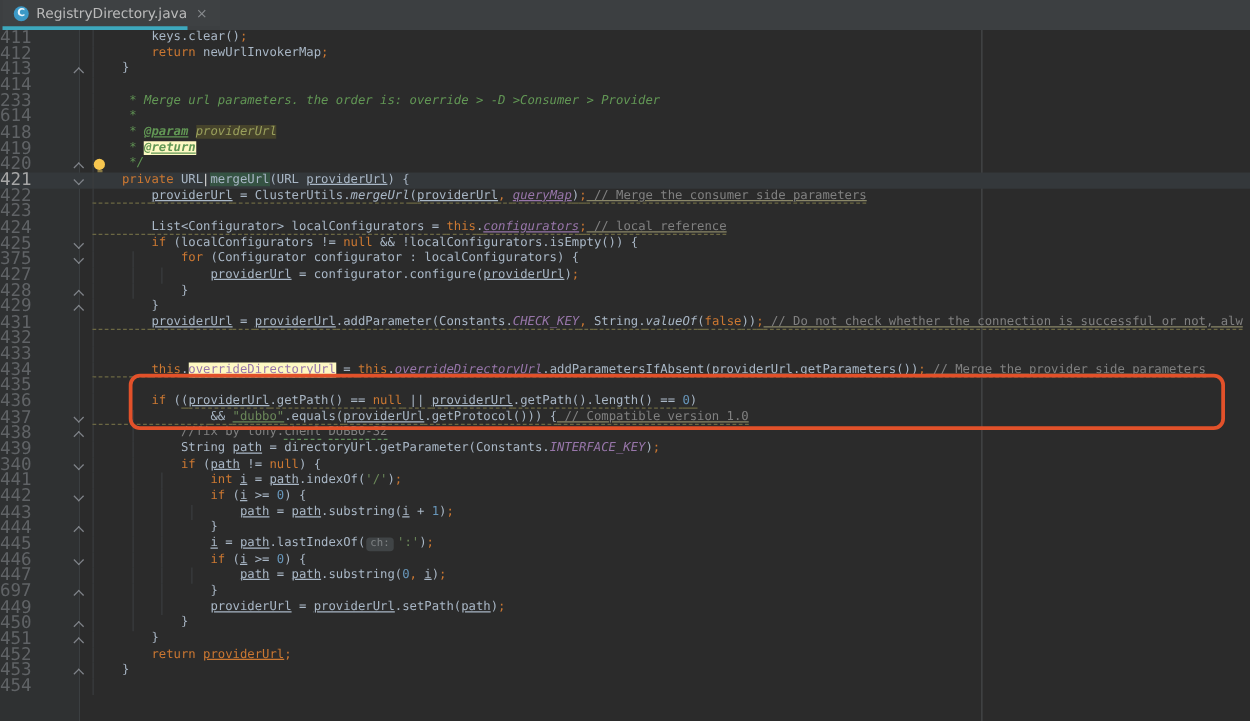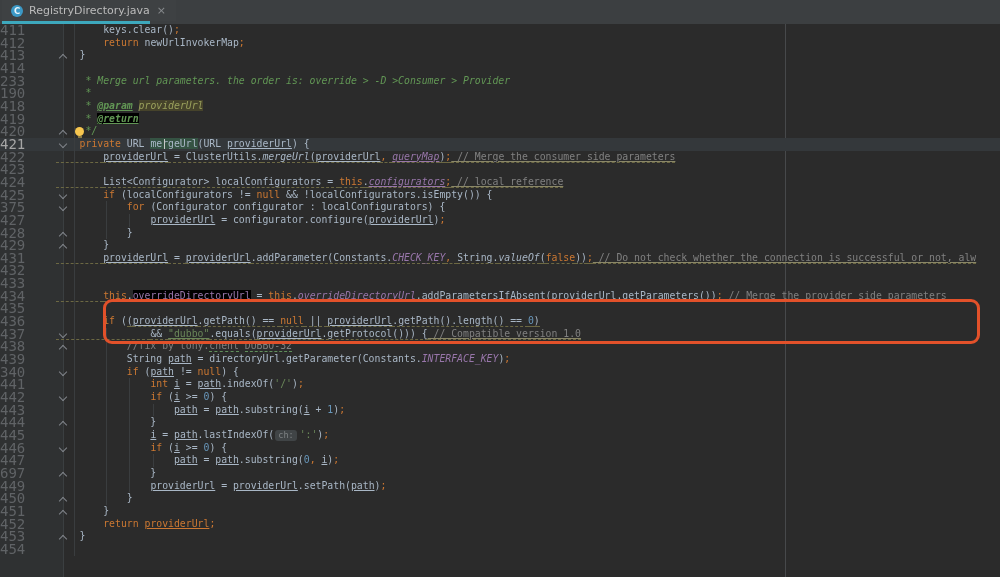--- a/index.html
+++ b/index.html
@@ -18,21 +18,21 @@
   
   .gutterbg{position:absolute;left:0;top:24px;bottom:0;width:63px;background:#2f3132}
   .guttersep{position:absolute;left:63px;top:24px;bottom:0;width:1px;background:#3b3f41}
   .marginline{position:absolute;left:785px;top:24px;bottom:0;width:1px;background:#47494b}
   #lines{position:absolute;top:24px;left:0;right:0}
   .line{position:relative;height:12.666px;white-space:pre}
   .line.caret-line{background:#34383b}
   .num{position:absolute;left:0;top:0;width:33px;text-align:left;color:#606366;
        font-size:14px;line-height:12.666px}
   .num.cur{color:#a6a6a6}
-  .code{position:absolute;left:56px;top:0;font-size:9.8px;line-height:12.666px}
+  .code{position:absolute;left:74px;top:0;font-size:9.8px;line-height:12.666px}
   .guide{position:absolute;top:0;bottom:0;width:1px;background:#3a3d3f}
   .caret{position:absolute;top:1px;height:10px;width:1px;background:#c8c8c8}
   .fold{position:absolute;width:5px;height:5px;border-right:1.5px solid #80848a;
         border-bottom:1.5px solid #80848a}
   .fd{left:60px;top:3px;transform:rotate(45deg)}
   .fu{left:60px;top:6px;transform:rotate(-135deg)}
   .bulb{position:absolute;left:75px;top:2px;width:9px;height:9px;background:#f7c64f;border-radius:50%}
   .bulb::after{content:"";position:absolute;left:2.5px;top:9px;width:4px;height:2px;background:#8a7a43}
   .annotation{position:absolute;left:103px;top:299px;width:871px;height:39px;
         border:3px solid #e2512a;border-radius:9px;pointer-events:none;z-index:5}
@@ -46,21 +46,21 @@
   .fi{color:#9876aa;font-style:italic}
   .fiu{color:#9876aa;font-style:italic;text-decoration:underline}
   .s{color:#6a8759}
   .su{color:#6a8759;text-decoration:underline}
   .n{color:#6897bb}
   .c{color:#808080}
   .cu{color:#808080;text-decoration:underline;text-decoration-color:#8a8768}
   .doc{color:#629755;font-style:italic}
   .doctag{color:#629755;font-style:italic;font-weight:bold;text-decoration:underline}
   .docval{color:#9aa05c;font-style:italic;background:#46432b}
-  .hl-tan{background:#000000}
+  .hl-tan{background:#fef9c3}
   .mh{background:#355343}
   .w{border-bottom:1px dashed #6c6843}
   .spell{border-bottom:1px dashed #5f8f5a}
   .inlay{display:inline-block;background:#404446;color:#7e8284;border-radius:3px;
          padding:0 3px;margin:0 3px 0 1px;font-size:8.5px;line-height:11px}
 </style>
 </head>
 <body>
 
 <div class="app">
@@ -77,21 +77,21 @@
   <div class="gutterbg"></div>
   <div class="guttersep"></div>
   <div class="marginline"></div>
 
   <div id="lines">
       <div class="line"><i class="guide" style="left: 74px;"></i><span class="num">411</span><span class="code"><span class="p">        keys.clear()</span><span class="k">;</span></span></div>
       <div class="line"><i class="guide" style="left: 74px;"></i><span class="num">412</span><span class="code"><span class="p">        </span><span class="k">return </span><span class="p">newUrlInvokerMap</span><span class="k">;</span></span></div>
       <div class="line"><i class="guide" style="left: 74px;"></i><span class="num">413</span><span class="fold fu"></span><span class="code"><span class="p">    }</span></span></div>
       <div class="line"><i class="guide" style="left: 74px;"></i><span class="num">414</span><span class="code"></span></div>
       <div class="line"><i class="guide" style="left: 74px;"></i><span class="num">233</span><span class="code"><span class="doc">     * Merge url parameters. the order is: override &gt; -D &gt;Consumer &gt; Provider</span></span></div>
-      <div class="line"><i class="guide" style="left: 74px;"></i><span class="num">190</span><span class="code"><span class="doc">     *</span></span></div>
+      <div class="line"><i class="guide" style="left: 74px;"></i><span class="num">614</span><span class="code"><span class="doc">     *</span></span></div>
       <div class="line"><i class="guide" style="left: 74px;"></i><span class="num">418</span><span class="code"><span class="doc">     * </span><span class="doctag">@param</span><span class="doc"> </span><span class="docval">providerUrl</span></span></div>
       <div class="line"><i class="guide" style="left: 74px;"></i><span class="num">419</span><span class="code"><span class="doc">     * </span><span class="doctag hl-tan">@return</span></span></div>
       <div class="line"><i class="guide" style="left: 74px;"></i><span class="num">420</span><span class="fold fu"></span><span class="bulb"></span><span class="code"><span class="doc">     */</span></span></div>
       <div class="line caret-line"><i class="guide" style="left: 74px;"></i><span class="num cur">421</span><span class="fold fd"></span><span class="code"><span class="p">    </span><span class="k">private </span><span class="p">URL </span><span class="p mh">mergeUrl</span><span class="p">(URL </span><span class="pu">providerUrl</span><span class="p">) {</span></span><i class="caret" style="left: 164px;"></i></div>
       <div class="line"><i class="guide" style="left: 74px;"></i><span class="num">422</span><span class="code"><span class="p w">        </span><span class="pu w">providerUrl</span><span class="p w"> = ClusterUtils.</span><span class="pi w">mergeUrl</span><span class="p w">(</span><span class="pu w">providerUrl</span><span class="k w">, </span><span class="fiu w">queryMap</span><span class="p w">)</span><span class="k w">;</span><span class="cu w"> // Merge the consumer side parameters</span></span></div>
       <div class="line"><i class="guide" style="left: 74px;"></i><span class="num">423</span><span class="code"></span></div>
       <div class="line"><i class="guide" style="left: 74px;"></i><span class="num">424</span><span class="code"><span class="p w">        </span><span class="p w">List&lt;Configurator&gt; localConfigurators = </span><span class="k w">this</span><span class="p w">.</span><span class="fiu w">configurators</span><span class="k w">;</span><span class="cu w"> // local reference</span></span></div>
       <div class="line"><i class="guide" style="left: 74px;"></i><span class="num">425</span><span class="fold fd"></span><span class="code"><span class="p">        </span><span class="k">if </span><span class="p">(localConfigurators != </span><span class="k">null</span><span class="p"> &amp;&amp; !localConfigurators.isEmpty()) {</span></span></div>
       <div class="line"><i class="guide" style="left: 74px;"></i><i class="guide" style="left: 105.5px;"></i><span class="num">375</span><span class="fold fd"></span><span class="code"><span class="p">            </span><span class="k">for </span><span class="p">(Configurator configurator : localConfigurators) {</span></span></div>
       <div class="line"><i class="guide" style="left: 74px;"></i><i class="guide" style="left: 105.5px;"></i><i class="guide" style="left: 129px;"></i><span class="num">427</span><span class="code"><span class="p">                </span><span class="pu">providerUrl</span><span class="p"> = configurator.configure(</span><span class="pu">providerUrl</span><span class="p">)</span><span class="k">;</span></span></div>

